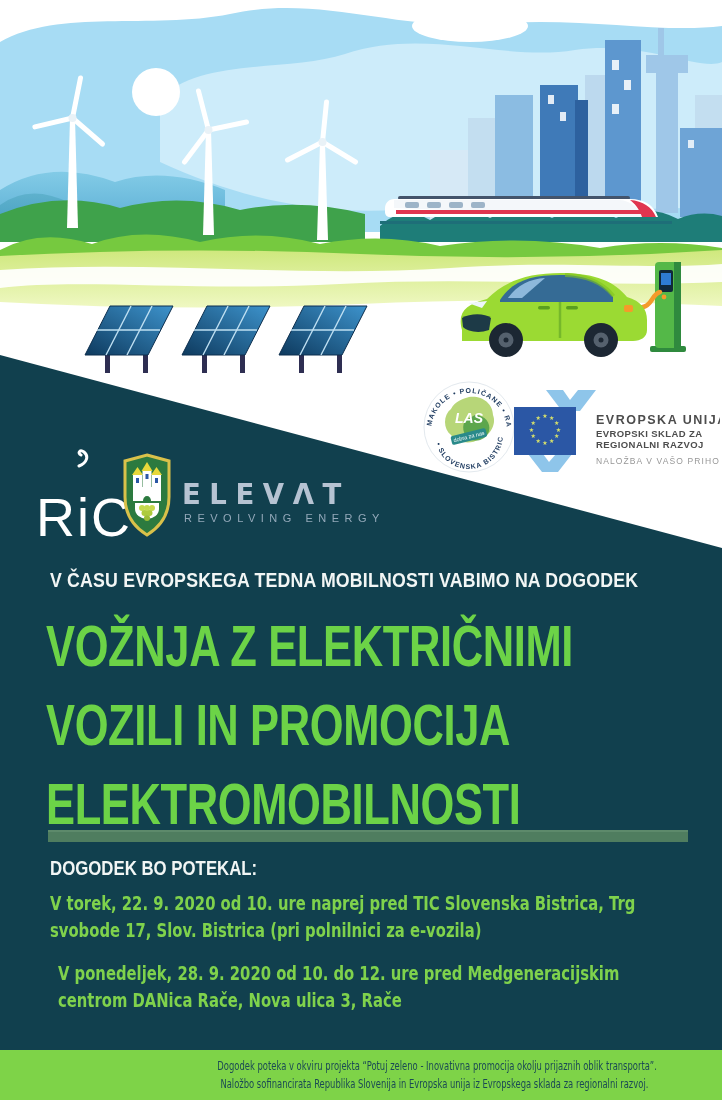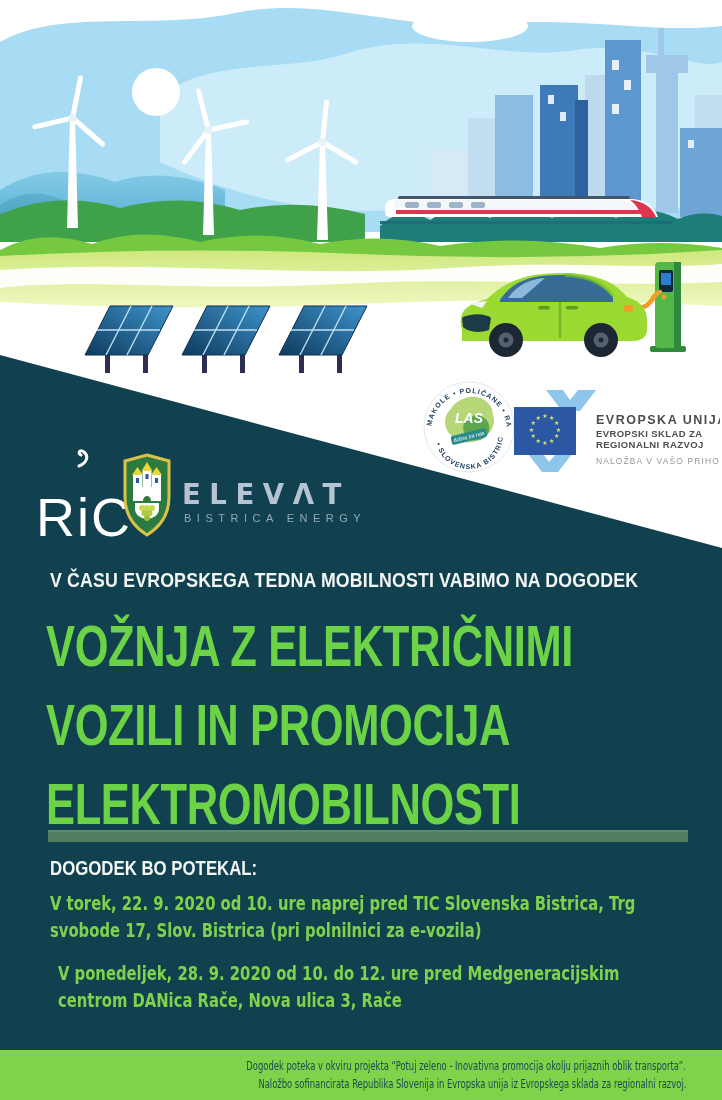--- a/index.html
+++ b/index.html
@@ -19,21 +19,21 @@
   .bar{left:48px;top:830px;width:640px;height:10px;background:#4f7d5f;border-top:2px solid #5d8a6b;}
   .heading{left:50px;top:856px;color:#f2f6f5;font-weight:bold;font-size:21px;
            transform:scaleX(.8);transform-origin:0 0;}
   .event{color:#7fd24c;font-weight:bold;font-size:20px;line-height:27px;
          font-family:"DejaVu Sans",sans-serif;white-space:pre;
          transform:scaleX(.74);transform-origin:0 0;}
   .event1{left:50px;top:890px;}
   .event2{left:58px;top:960px;}
   
   .footer{left:0;top:1050px;width:722px;height:50px;background:#7ed348;z-index:3;
-          display:flex;flex-direction:column;justify-content:center;align-items:flex-end;
+          display:flex;flex-direction:column;justify-content:center;align-items:center;
           padding-right:36px;box-sizing:border-box;gap:2px;}
   .footer div{color:#1b4a54;font-size:12px;line-height:16px;font-family:"DejaVu Sans",sans-serif;
           transform:scaleX(.7);transform-origin:100% 50%;white-space:nowrap;font-weight:500;}
   
   .ric{left:36px;top:462px;color:#fff;font-size:54px;font-weight:400;letter-spacing:2px;
        font-family:"Liberation Sans",sans-serif;margin-top:24px;}
   .ric-swirl{left:76px;top:448px;}
   
   .elevat{left:182px;top:477px;color:#b6c3d2;font-size:29px;letter-spacing:9px;font-weight:bold;
           font-family:"DejaVu Sans",sans-serif;transform:scaleX(.95);transform-origin:0 0;}
@@ -265,21 +265,21 @@
       <circle cx="21" cy="55" r="3" fill="#c5d94e"></circle>
         <circle cx="26" cy="55" r="3" fill="#c5d94e"></circle>
         <circle cx="31" cy="55" r="3" fill="#c5d94e"></circle>
       <circle cx="23.5" cy="60" r="3" fill="#aecb3c"></circle>
         <circle cx="28.5" cy="60" r="3" fill="#aecb3c"></circle>
       <circle cx="26" cy="65" r="3" fill="#9cbd34"></circle>
     </g>
   </svg>
 
   <div class="abs z3 elevat nw">ELEVΛT</div>
-  <div class="abs z3 elevat-tag nw">BISTRICA ENERGY</div>
+  <div class="abs z3 elevat-tag nw">REVOLVING ENERGY</div>
 
   <div class="abs z3 subtitle nw">V ČASU EVROPSKEGA TEDNA MOBILNOSTI VABIMO NA DOGODEK</div>
 
   <div class="abs z3 title">
     <div class="nw">VOŽNJA Z ELEKTRIČNIMI</div>
     <div class="nw">VOZILI IN PROMOCIJA</div>
     <div class="nw">ELEKTROMOBILNOSTI</div>
   </div>
 
   <div class="abs z3 bar"></div>

